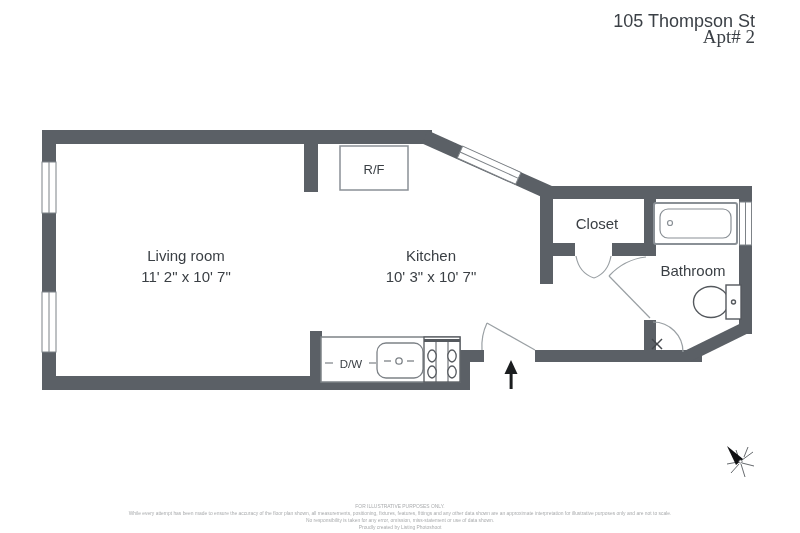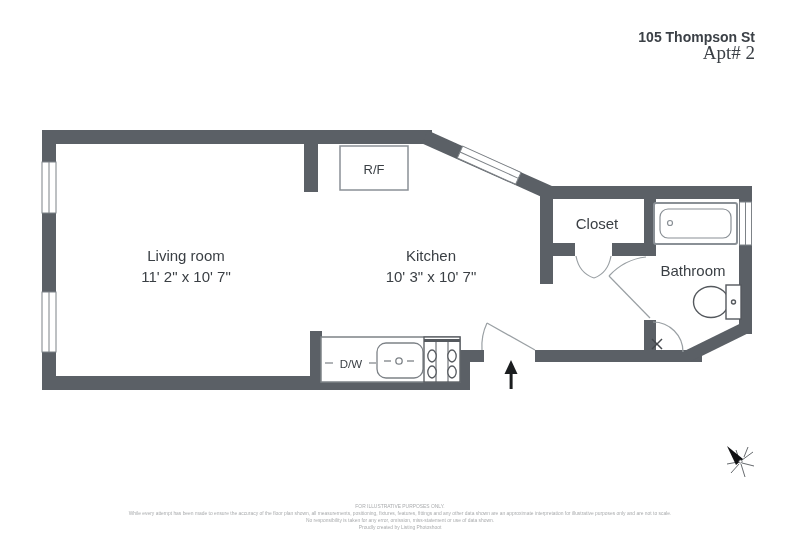--- a/index.html
+++ b/index.html
@@ -1,19 +1,19 @@
 <!DOCTYPE html>
 <html><head>
 <meta charset="utf-8">
 <style>
   html,body{margin:0;padding:0;background:#ffffff;}
   .stage{position:relative;width:800px;height:533px;background:#ffffff;overflow:hidden;
          font-family:"Liberation Sans", sans-serif;}
   .header{position:absolute;top:13px;right:45px;text-align:right;color:#3b4046;}
-  .header .l1{font-size:14px;font-weight:700;line-height:17px;margin-top:16px;}
+  .header .l1{font-size:18px;font-weight:400;line-height:17px;}
   .header .l2,.header .l3{font-size:19px;font-weight:400;line-height:14.5px;font-family:Liberation Serif, serif;}
   .plan-svg{position:absolute;left:0;top:0;}
   .room-name{font-size:15px;fill:#3a3f44;}
   .room-dims{font-size:15px;fill:#3a3f44;}
   .fix-label{fill:#3a3f44;}
   .footer{position:absolute;bottom:2px;left:50%;width:1144px;margin-left:-572px;
           text-align:center;color:#a9abad;font-size:7px;line-height:10px;
           transform:scale(0.7);transform-origin:50% 100%;}
 </style>
 </head>

